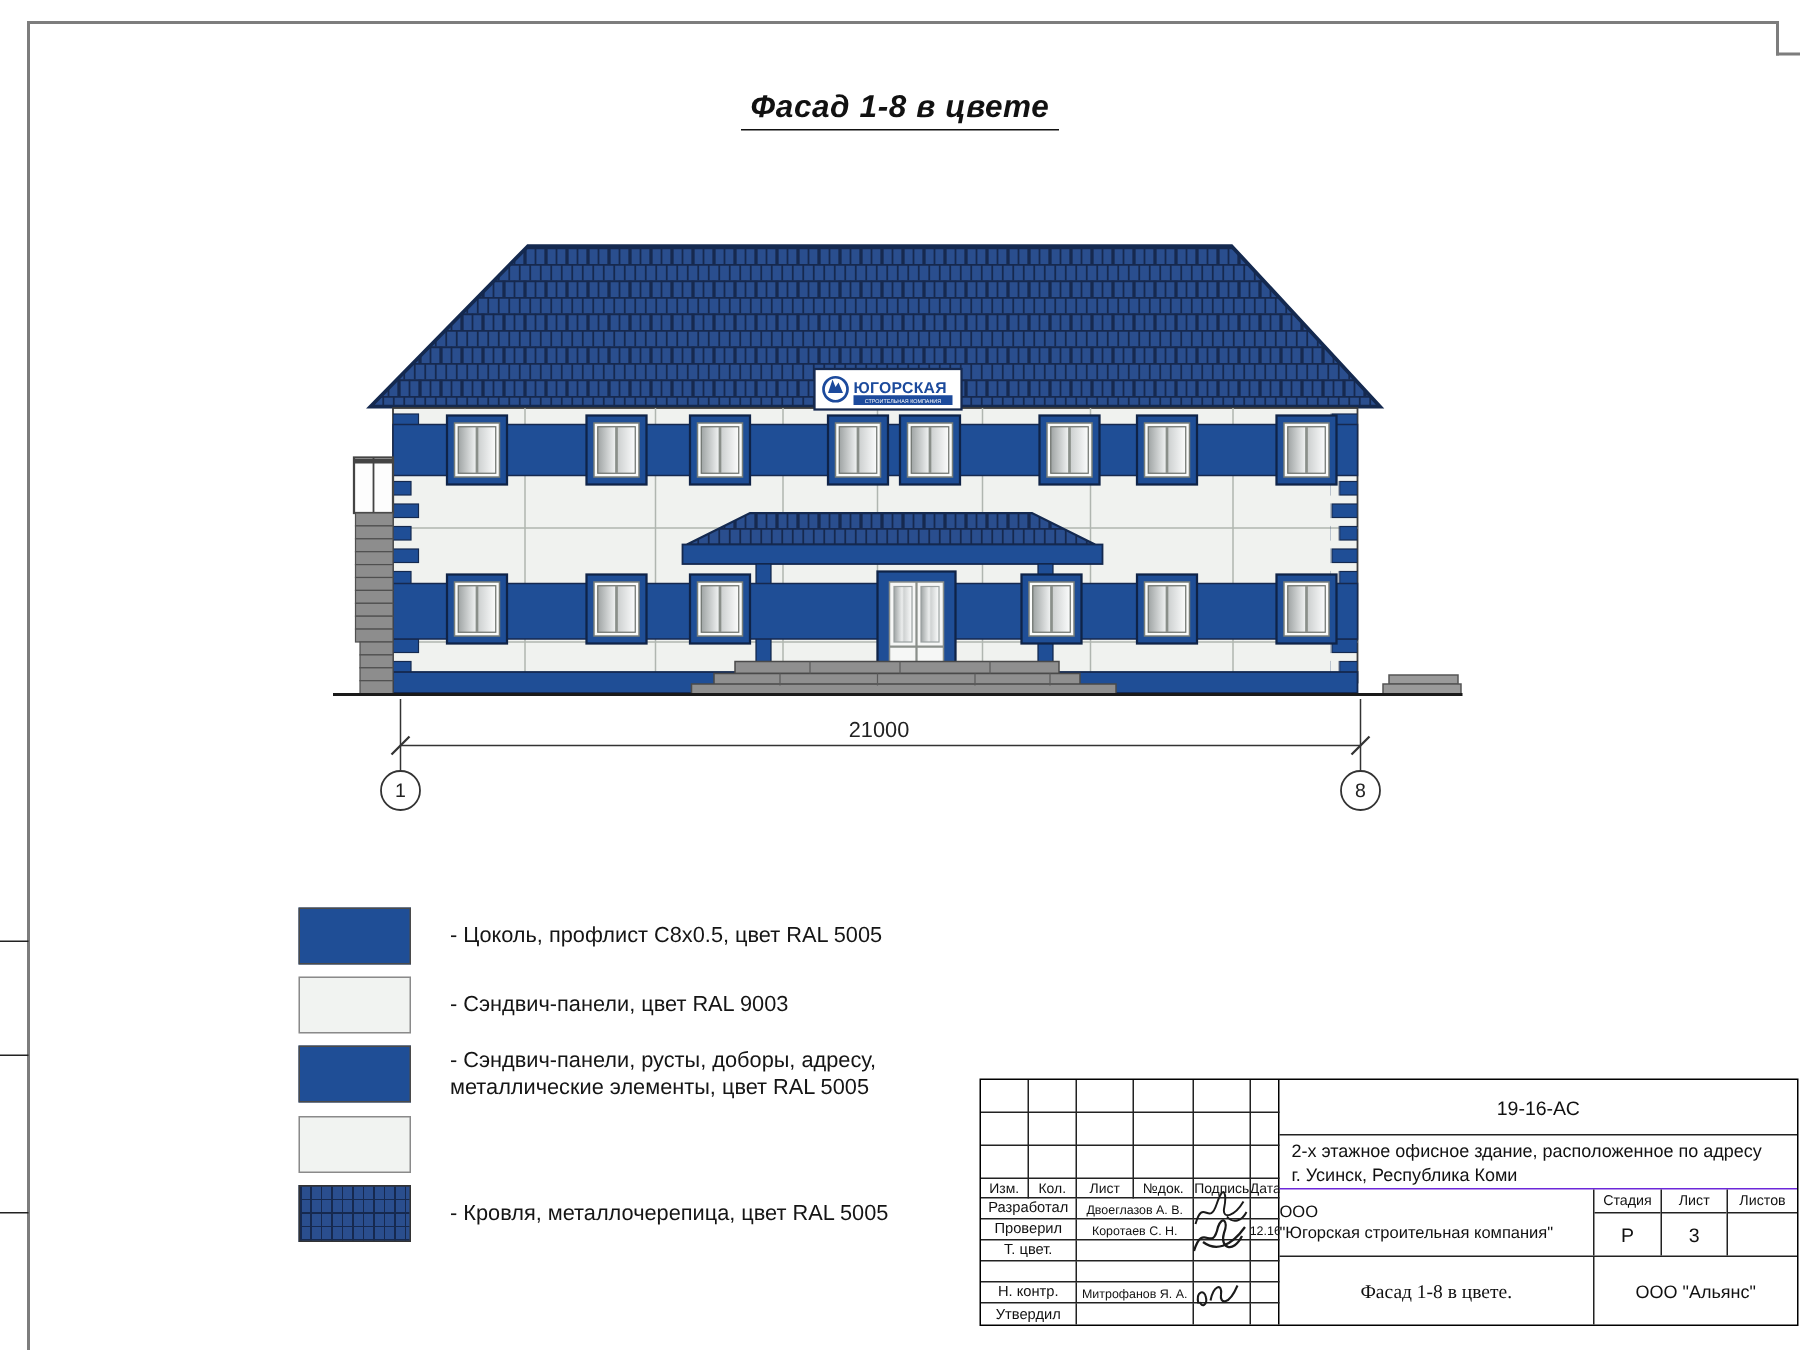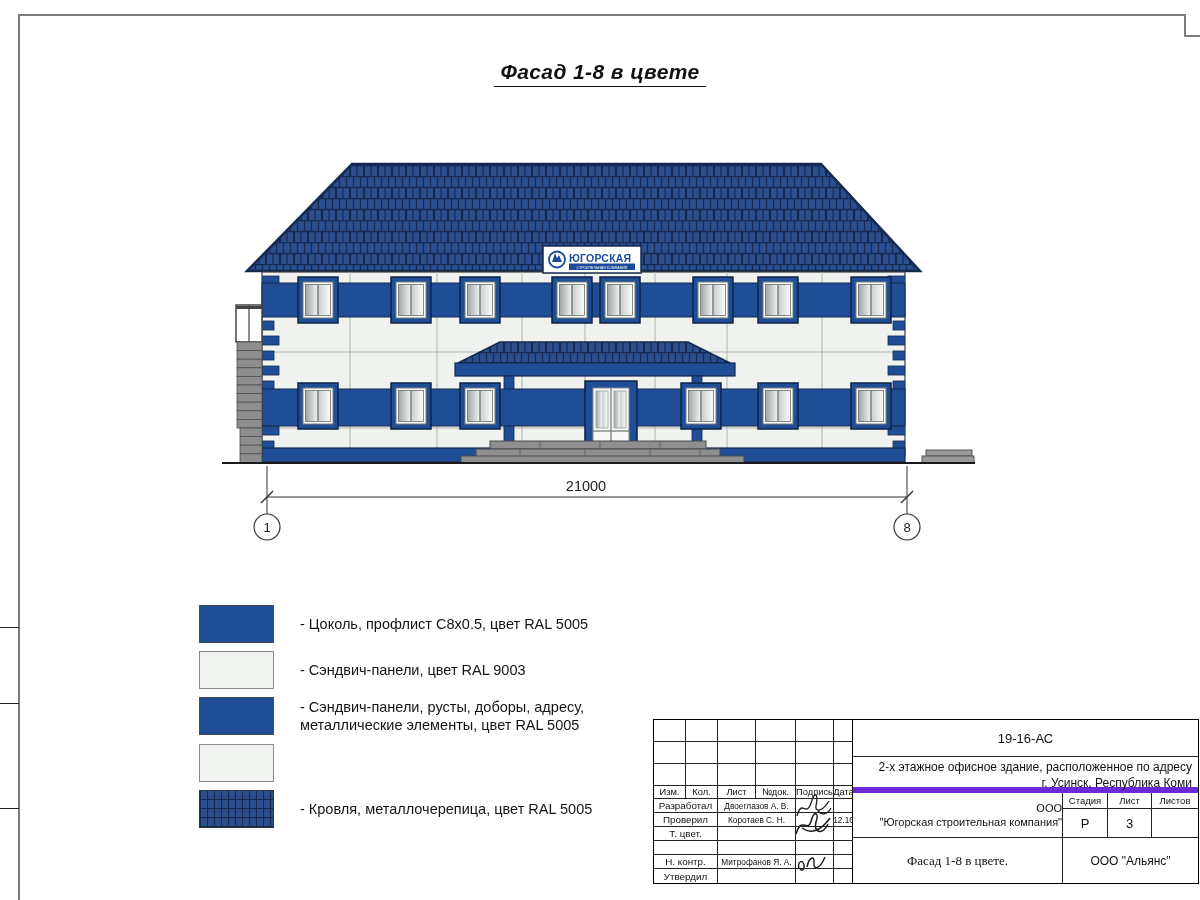--- a/index.html
+++ b/index.html
@@ -49,25 +49,25 @@
   .sig-row { height:14px; display:grid; grid-template-columns:64px 78px 38px 19px; font-size:9.8px; }
   .sig-row .name { font-size:8.3px; }
   .sig-row:last-child .cell { border-bottom:none; }
   .sig-row .cell:last-child, .header-row .cell:last-child, .empty-rows .cell:nth-child(6n) { border-right:none; }
   .date-val { font-size:8.3px; }
   .sig-svg { position:absolute; pointer-events:none; }
 
   .stamp-right { flex:1; display:flex; flex-direction:column; }
   .rowA { height:37px; border-bottom:1px solid #222; display:flex; align-items:center;
           justify-content:center; font-size:13px; }
-  .rowB { height:36px; border-bottom:6px solid #6d28d9; padding:3px 6px 0 8px;
-          font-size:12px; line-height:1.3;text-align:right; }
+  .rowB { height:36px; border-bottom:1px solid #6d28d9; padding:3px 6px 0 8px;
+          font-size:12px; line-height:1.3; }
   .rowC { height:45px; border-bottom:1px solid #222; display:flex; }
   .company { width:210px; border-right:1px solid #222; display:flex; flex-direction:column;
-             align-items:flex-end; justify-content:center; font-size:11px; line-height:1.3; text-align:center; }
+             align-items:flex-start; justify-content:center; font-size:11px; line-height:1.3; text-align:center; }
   .scol { width:45px; border-right:1px solid #222; display:flex; flex-direction:column; }
   .scol.mid { width:44px; }
   .scol.last { width:auto; flex:1; border-right:none; }
   .scol .hdr { height:16px; border-bottom:1px solid #222; display:flex; align-items:center;
                justify-content:center; font-size:9.5px; }
   .scol .val { flex:1; display:flex; align-items:center; justify-content:center; font-size:13px; }
   .rowD { flex:1; display:flex; }
   .rowD .d1 { width:210px; border-right:1px solid #222; display:flex; align-items:center;
               justify-content:center; font-size:13px;font-family:Liberation Serif, serif; }
   .rowD .d2 { flex:1; display:flex; align-items:center; justify-content:center; font-size:12px; }

